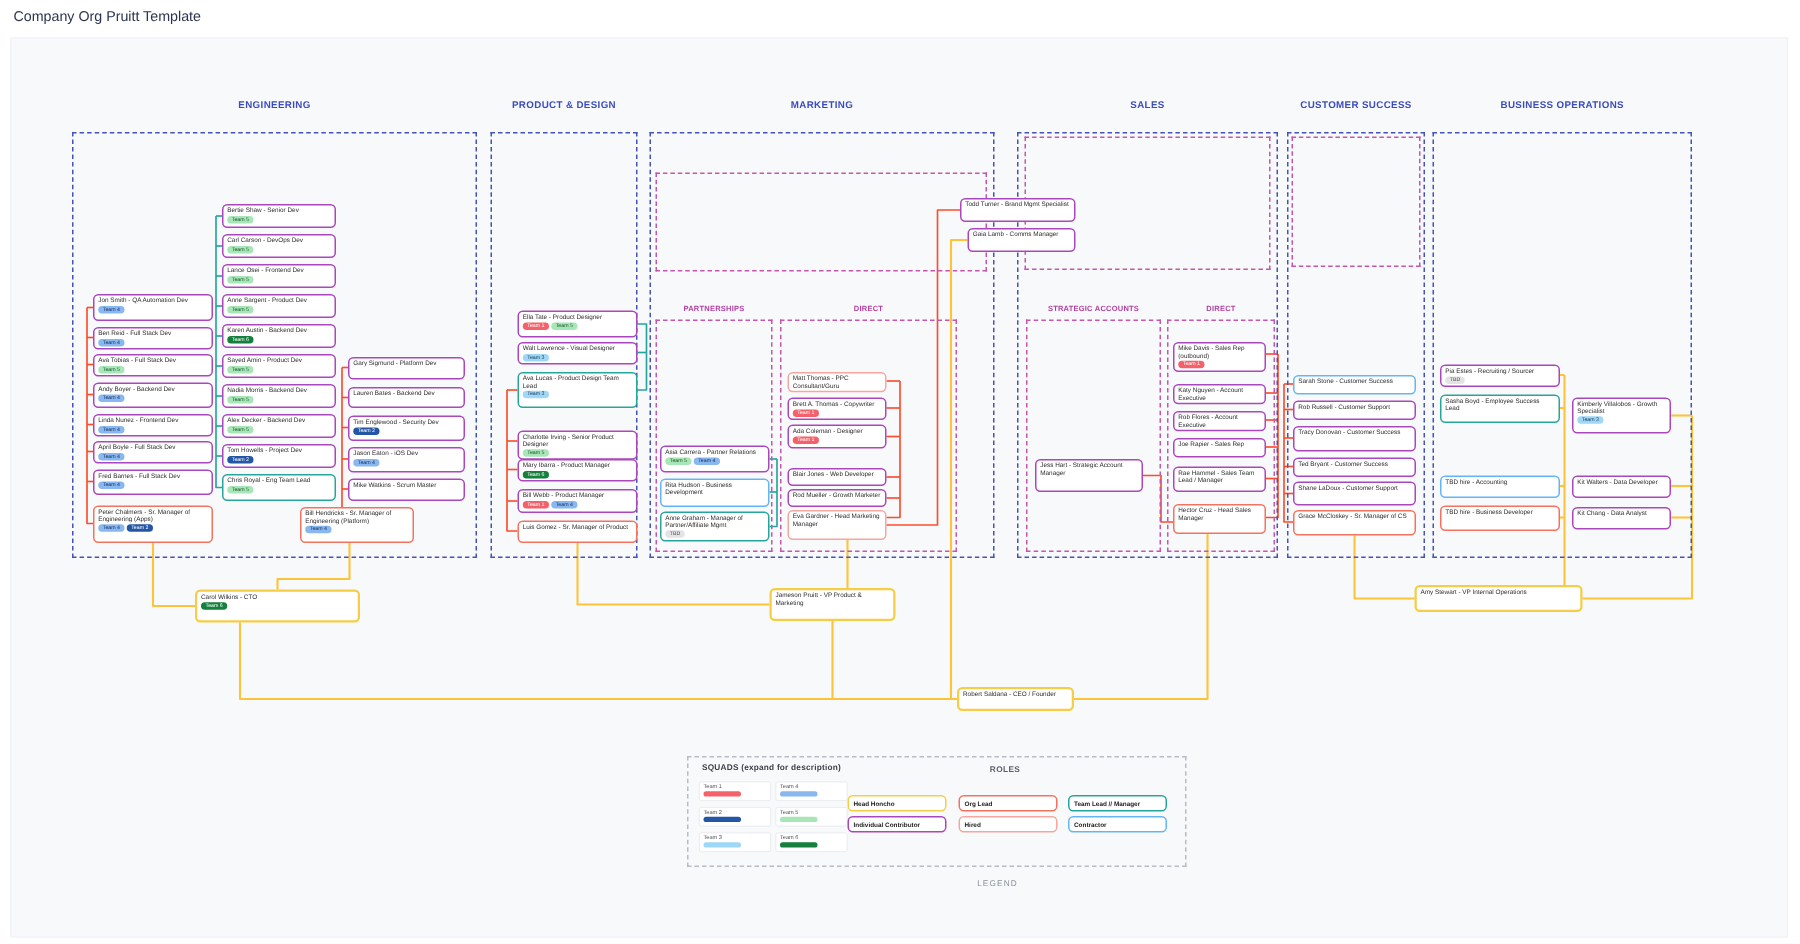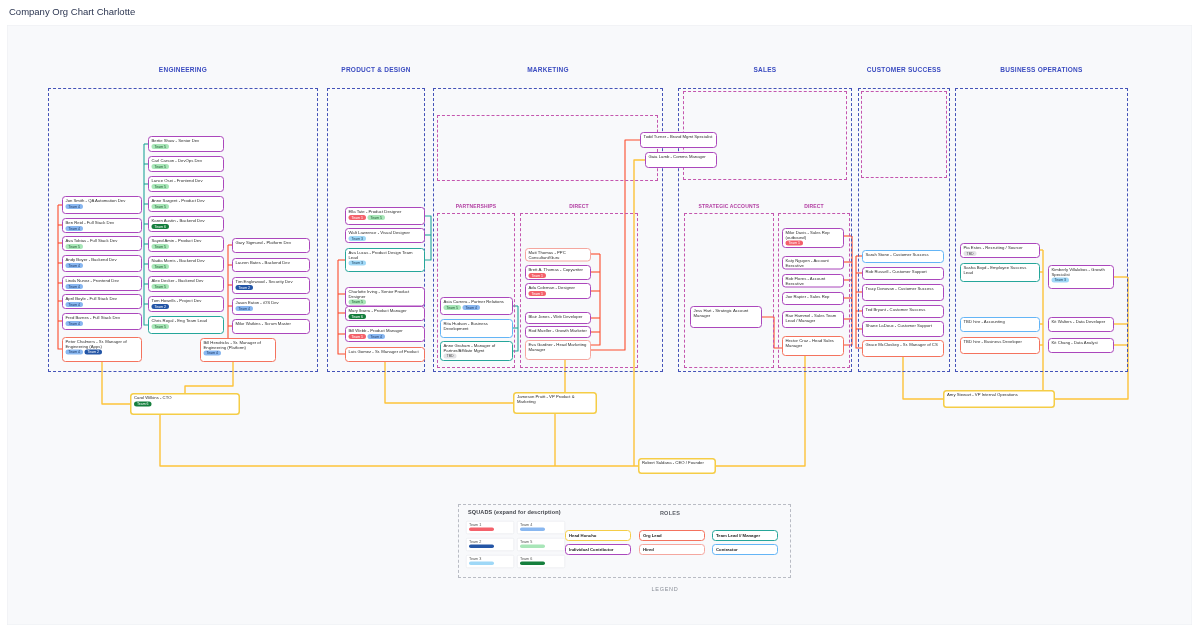--- a/index.html
+++ b/index.html
@@ -27,21 +27,21 @@
   .squad-card{position:absolute;background:#fff;border:1px solid #e3e5ea;border-radius:3px;padding:2px 5px;box-sizing:border-box;}
   .squad-label{font-size:7.5px;color:#555;line-height:8px;}
   .squad-bar{height:7px;border-radius:4px;width:60%;margin-top:2px;}
   .role-chip{position:absolute;background:#fff;border:2.4px solid #999;border-radius:7px;display:flex;align-items:center;padding:0 6px;box-sizing:border-box;}
   .role-label{font-size:8.5px;font-weight:bold;color:#222;white-space:nowrap;}
 </style>
 </head>
 <body>
 
 <div class="titlebar">
-  <div class="page-title">Company Org Chart Charlotte</div>
+  <div class="page-title">Company Org Pruitt Template</div>
 </div>
 
 <div id="viewport">
   <div id="board">
     <div class="canvas-bg"></div>
     <svg id="wires" width="2400" height="1258" viewBox="0 0 2400 1258">
         <polyline points="116,410 116,698 124,698" fill="none" stroke="#fb4d2c" stroke-width="2.2" stroke-linejoin="round"></polyline>
         <polyline points="116,410 124,410" fill="none" stroke="#fb4d2c" stroke-width="2.2" stroke-linejoin="round"></polyline>
         <polyline points="116,450 124,450" fill="none" stroke="#fb4d2c" stroke-width="2.2" stroke-linejoin="round"></polyline>
         <polyline points="116,486 124,486" fill="none" stroke="#fb4d2c" stroke-width="2.2" stroke-linejoin="round"></polyline>

